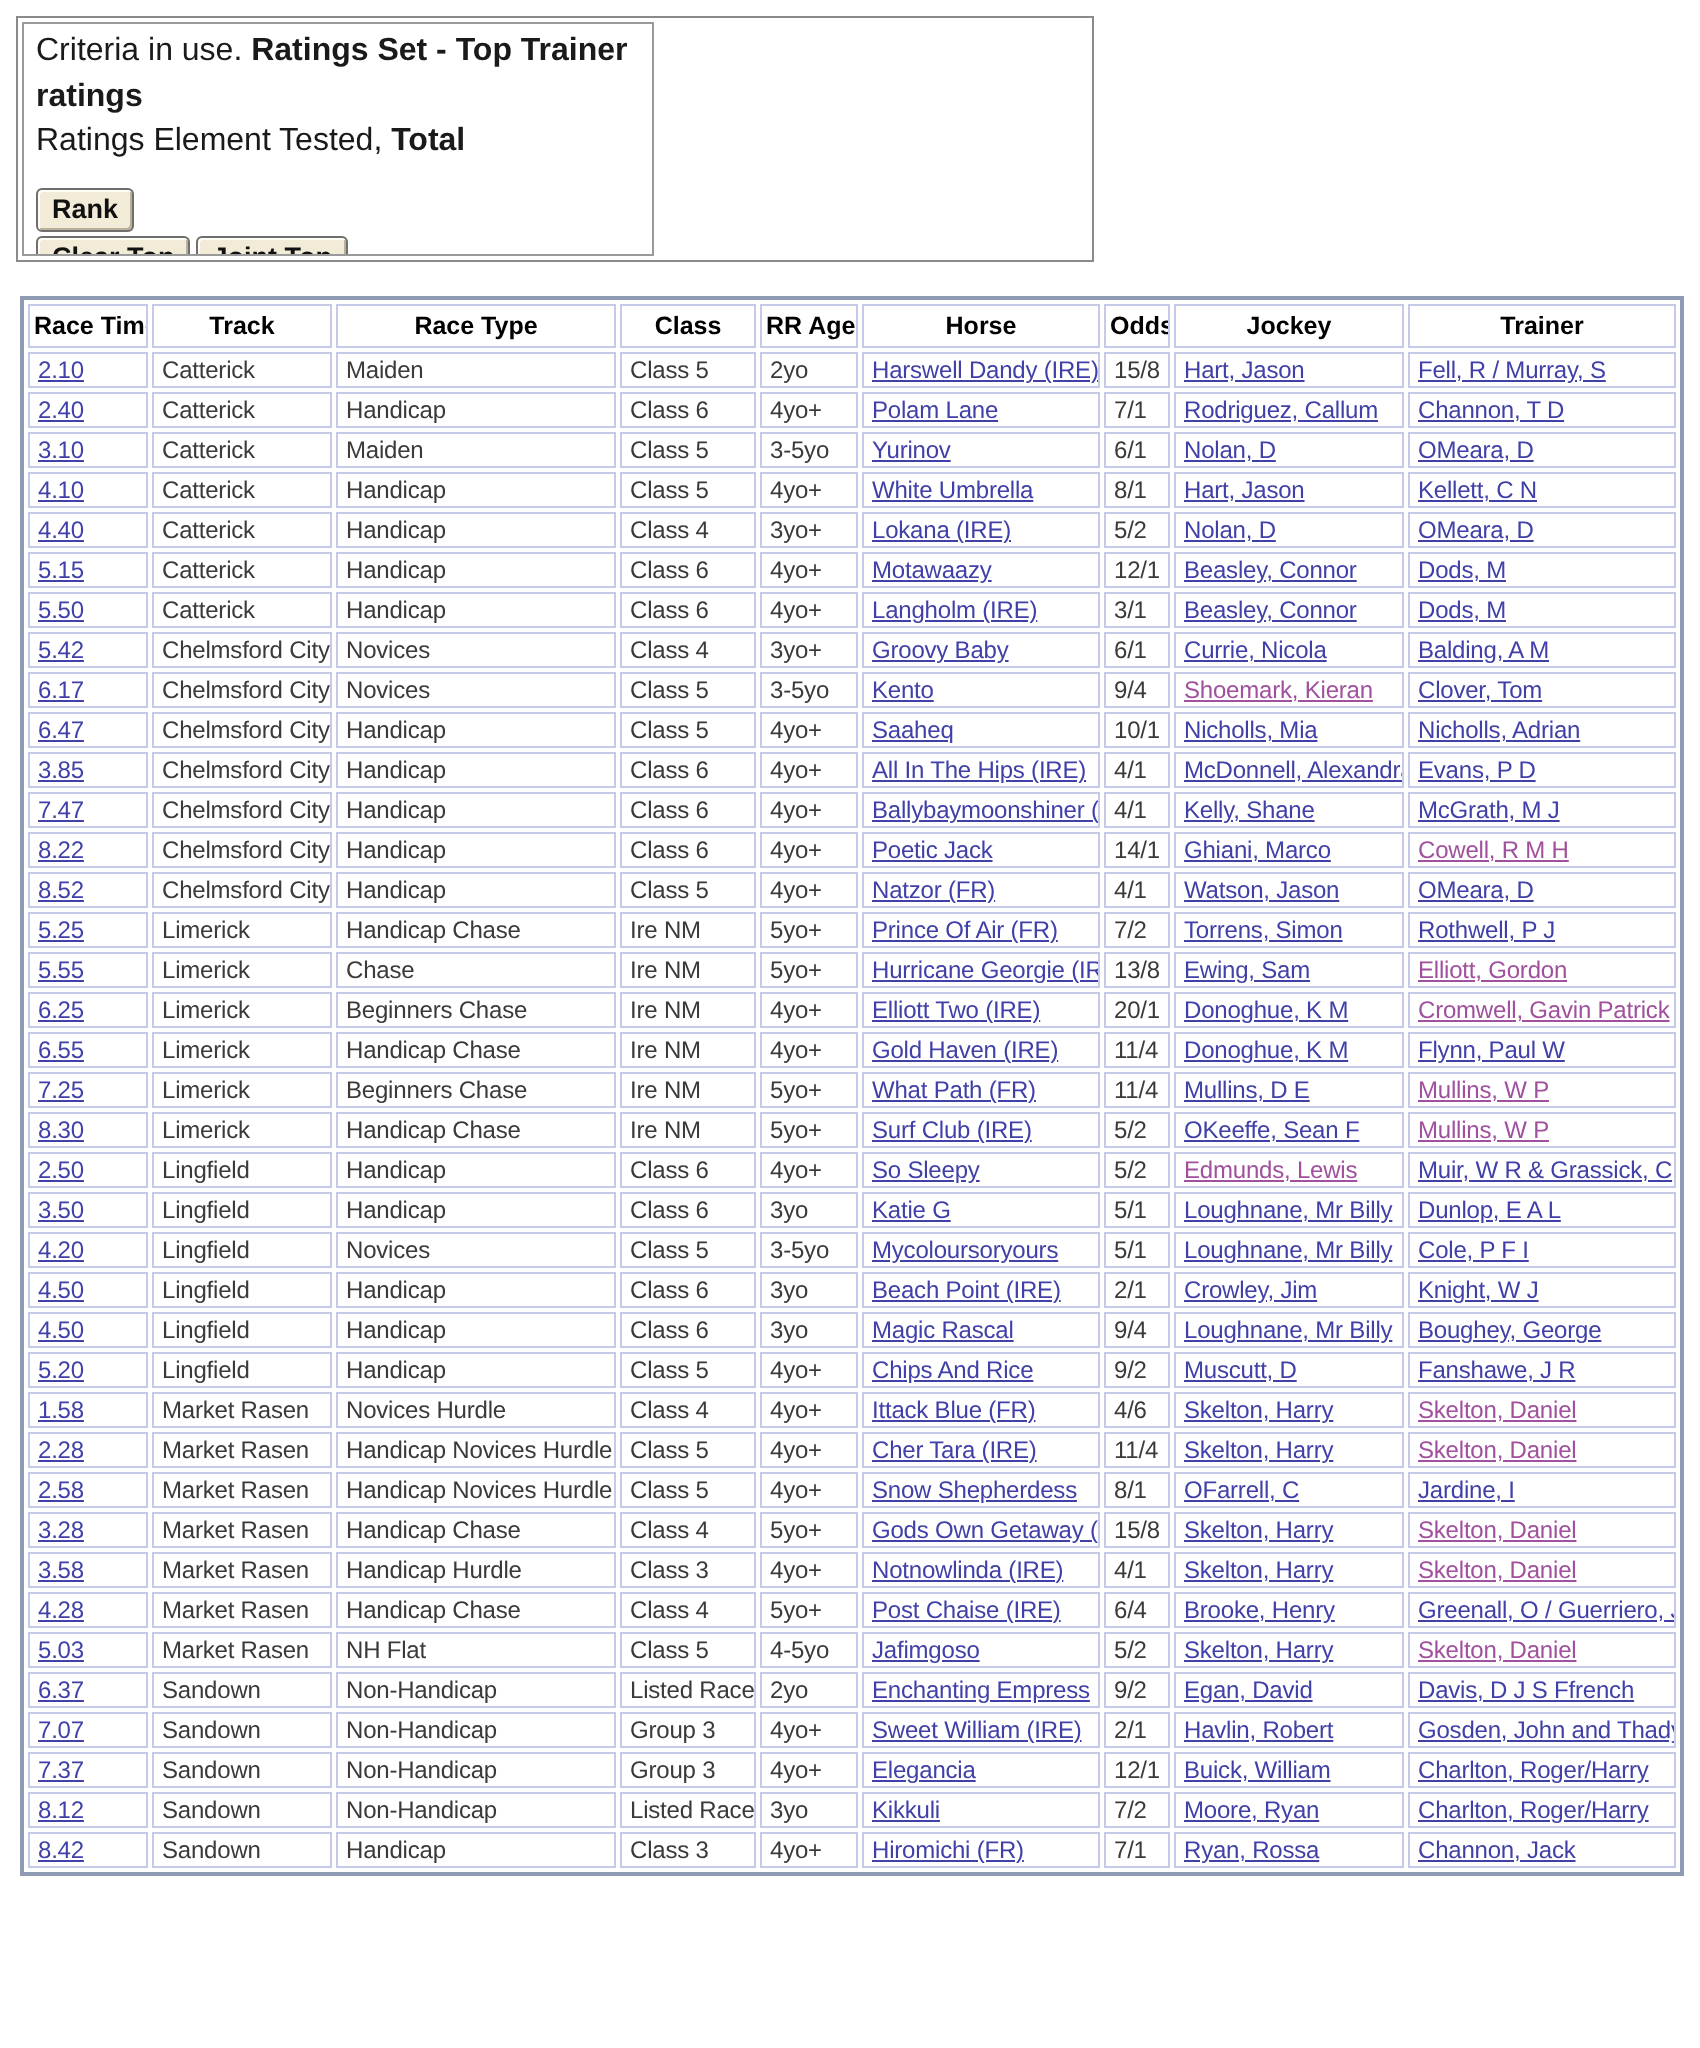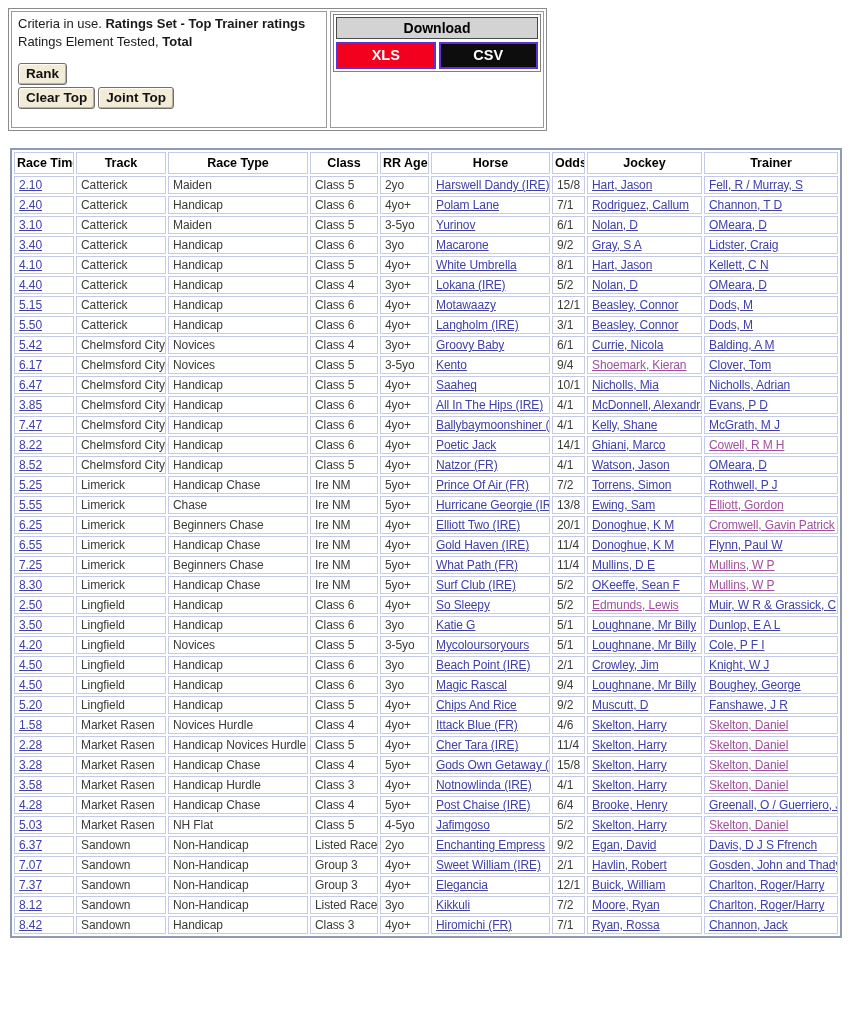--- a/index.html
+++ b/index.html
@@ -20,21 +20,21 @@
 
   
   .top-panel{
     position:absolute;left:8px;top:8px;width:539px;height:123px;
     border:1px solid #8a8a8a;background:#fff;padding:2px;
     display:flex;gap:3px;
   }
   .criteria-cell{
     flex:0 0 316px;border:1px solid #9a9a9a;padding:3px 6px;overflow:hidden;
   }
-  .criteria-text{font-size:13px;line-height:1.42;color:#1a1a1a;}
+  .criteria-text{font-size:16px;line-height:1.42;color:#1a1a1a;}
   .btn-row{margin-top:2px;}
   .btn-row.first{margin-top:11px;}
   .hbtn{
     font-family:"Liberation Sans",sans-serif;
     background:#f2ebd7;border:1px solid #6f6f6f;border-radius:3px;
     box-shadow:inset 1px 1px 0 #fffdf4, inset -1px -1px 0 #b9b09a;
     font-size:13.5px;font-weight:bold;color:#111;padding:2px 7px 3px;
     margin-right:3px;cursor:pointer;
   }
   .download-cell{
@@ -78,29 +78,20 @@
   <div class="criteria-cell">
     <div class="criteria-text">
       <span>Criteria in use. </span><b>Ratings Set - Top Trainer ratings</b><br>
       <span>Ratings Element Tested, </span><b>Total</b>
     </div>
     <div class="btn-row first">
       <button class="hbtn" style="background: rgb(242, 235, 215);">Rank</button>
     </div>
     <div class="btn-row">
       <button class="hbtn" style="background: rgb(242, 235, 215);">Clear Top</button><button class="hbtn" style="background: rgb(242, 235, 215);">Joint Top</button>
-    </div>
-  </div>
-  <div class="download-cell">
-    <div class="dl-table">
-      <div class="dl-header" style="background: rgb(211, 211, 211);">Download</div>
-      <div class="dl-buttons">
-        <a class="dl-btn" style="background: rgb(242, 0, 30);">XLS</a>
-        <a class="dl-btn" style="background: rgb(13, 13, 13);">CSV</a>
-      </div>
     </div>
   </div>
 </div>
 
 <table class="race-table">
   <colgroup>
     <col style="width:60px">
       <col style="width:90px">
       <col style="width:140px">
     <col style="width:68px">
@@ -151,31 +142,20 @@
         <td>Catterick</td>
         <td>Maiden</td>
         <td>Class 5</td>
         <td>3-5yo</td>
         <td><a class="lnk">Yurinov</a></td>
         <td>6/1</td>
         <td><a class="lnk">Nolan, D</a></td>
         <td><a class="lnk">OMeara, D</a></td>
       </tr>
       <tr>
-        <td><a class="lnk">3.40</a></td>
-        <td>Catterick</td>
-        <td>Handicap</td>
-        <td>Class 6</td>
-        <td>3yo</td>
-        <td><a class="lnk">Macarone</a></td>
-        <td>9/2</td>
-        <td><a class="lnk">Gray, S A</a></td>
-        <td><a class="lnk">Lidster, Craig</a></td>
-      </tr>
-      <tr>
         <td><a class="lnk">4.10</a></td>
         <td>Catterick</td>
         <td>Handicap</td>
         <td>Class 5</td>
         <td>4yo+</td>
         <td><a class="lnk">White Umbrella</a></td>
         <td>8/1</td>
         <td><a class="lnk">Hart, Jason</a></td>
         <td><a class="lnk">Kellett, C N</a></td>
       </tr>
@@ -437,20 +417,31 @@
         <td>Market Rasen</td>
         <td>Handicap Novices Hurdle</td>
         <td>Class 5</td>
         <td>4yo+</td>
         <td><a class="lnk">Cher Tara (IRE)</a></td>
         <td>11/4</td>
         <td><a class="lnk">Skelton, Harry</a></td>
         <td><a class="lnk visited">Skelton, Daniel</a></td>
       </tr>
       <tr>
+        <td><a class="lnk">2.58</a></td>
+        <td>Market Rasen</td>
+        <td>Handicap Novices Hurdle</td>
+        <td>Class 5</td>
+        <td>4yo+</td>
+        <td><a class="lnk">Snow Shepherdess</a></td>
+        <td>8/1</td>
+        <td><a class="lnk">OFarrell, C</a></td>
+        <td><a class="lnk">Jardine, I</a></td>
+      </tr>
+      <tr>
         <td><a class="lnk">3.28</a></td>
         <td>Market Rasen</td>
         <td>Handicap Chase</td>
         <td>Class 4</td>
         <td>5yo+</td>
         <td><a class="lnk">Gods Own Getaway (IRE)</a></td>
         <td>15/8</td>
         <td><a class="lnk">Skelton, Harry</a></td>
         <td><a class="lnk visited">Skelton, Daniel</a></td>
       </tr>

